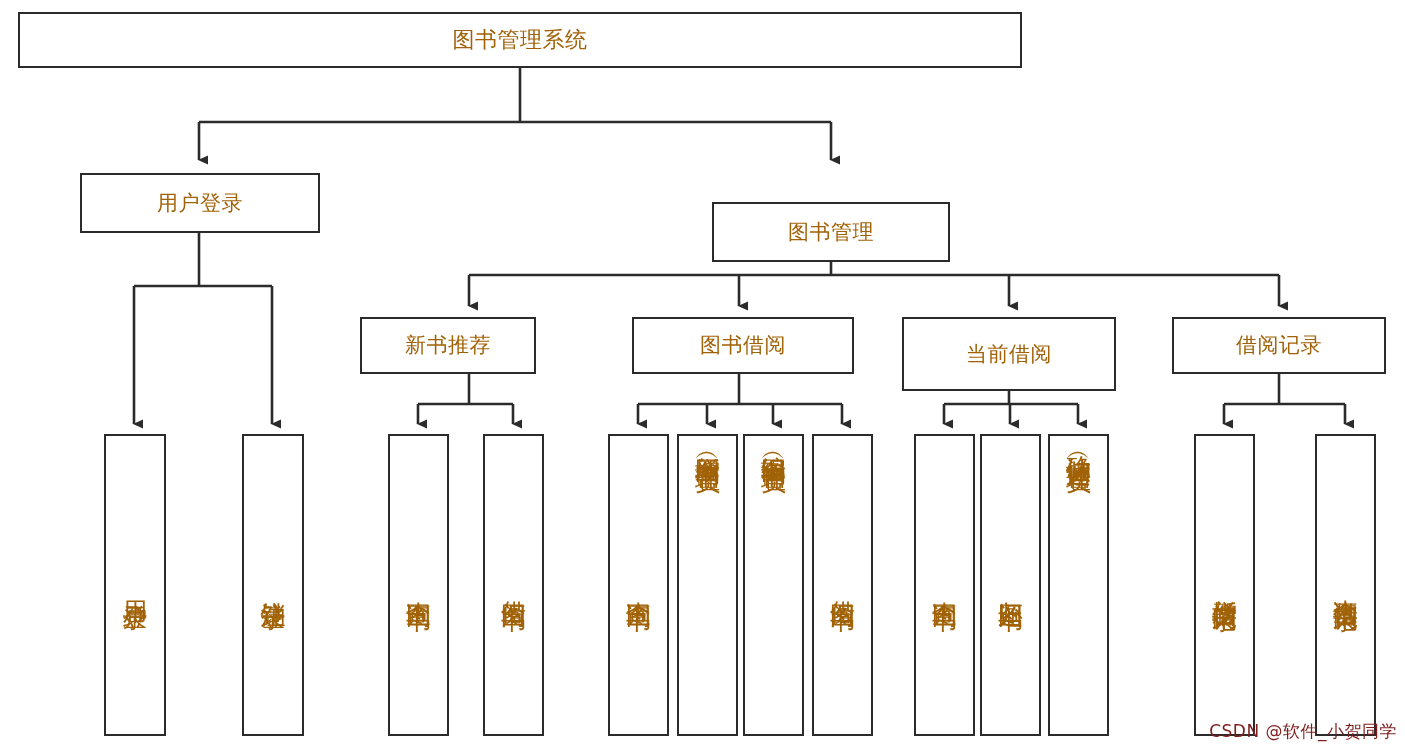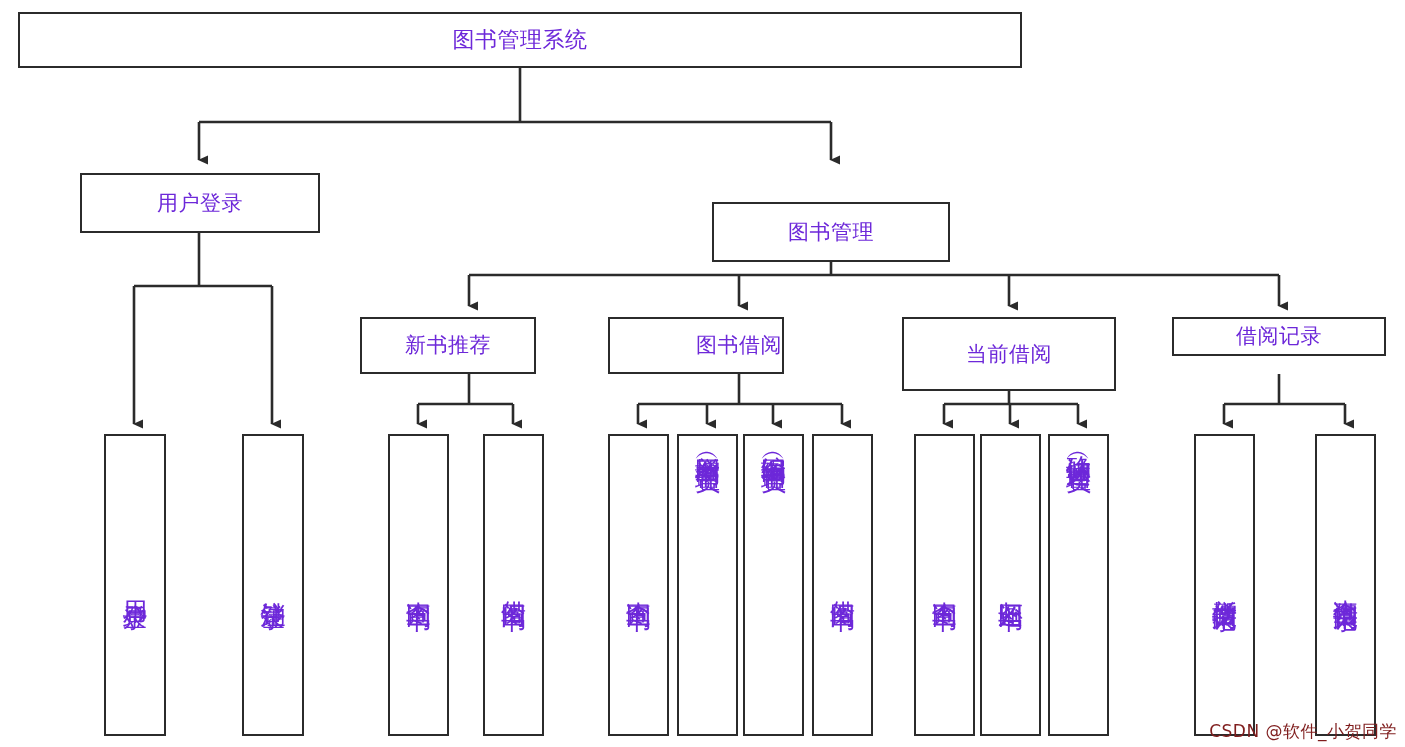--- a/index.html
+++ b/index.html
@@ -15,21 +15,21 @@
   svg#wires{position:absolute;left:0;top:0;width:1405px;height:747px;}
 
   .node{
     position:absolute;
     box-sizing:border-box;
     border:2px solid #2b2b2b;
     background:#ffffff;
     display:flex;
     align-items:center;
     justify-content:center;
-    color:#6d28d9;
+    color:#a16207;
     z-index:2;
   }
   .node .lbl{
     display:block;
     text-align:center;
     line-height:1.05;
     white-space:pre;
   }
   
   .node.h .lbl{
@@ -129,29 +129,29 @@
   </div>
 
   <div class="node h" style="left:712px;top:173px;width:238px;height:60px;margin-top:29px;">
     <span class="lbl">图书管理</span>
   </div>
 
   <div class="node h" style="left:360px;top:317px;width:176px;height:57px;">
     <span class="lbl">新书推荐</span>
   </div>
 
-  <div class="node h" style="left:608px;top:317px;width:176px;height:57px;justify-content:flex-end;">
+  <div class="node h" style="left:632px;top:317px;width:222px;height:57px;">
     <span class="lbl">图书借阅</span>
   </div>
 
   <div class="node h" style="left:902px;top:317px;width:214px;height:74px;">
     <span class="lbl">当前借阅</span>
   </div>
 
-  <div class="node h" style="left:1172px;top:317px;width:214px;height:39px;">
+  <div class="node h" style="left:1172px;top:317px;width:214px;height:57px;">
     <span class="lbl">借阅记录</span>
   </div>
 
   <div class="node v center" style="left:104px;top:434px;width:62px;height:302px;">
     <span class="lbl">用户登录</span>
   </div>
 
   <div class="node v center" style="left:242px;top:434px;width:62px;height:302px;">
     <span class="lbl">注销登录</span>
   </div>

